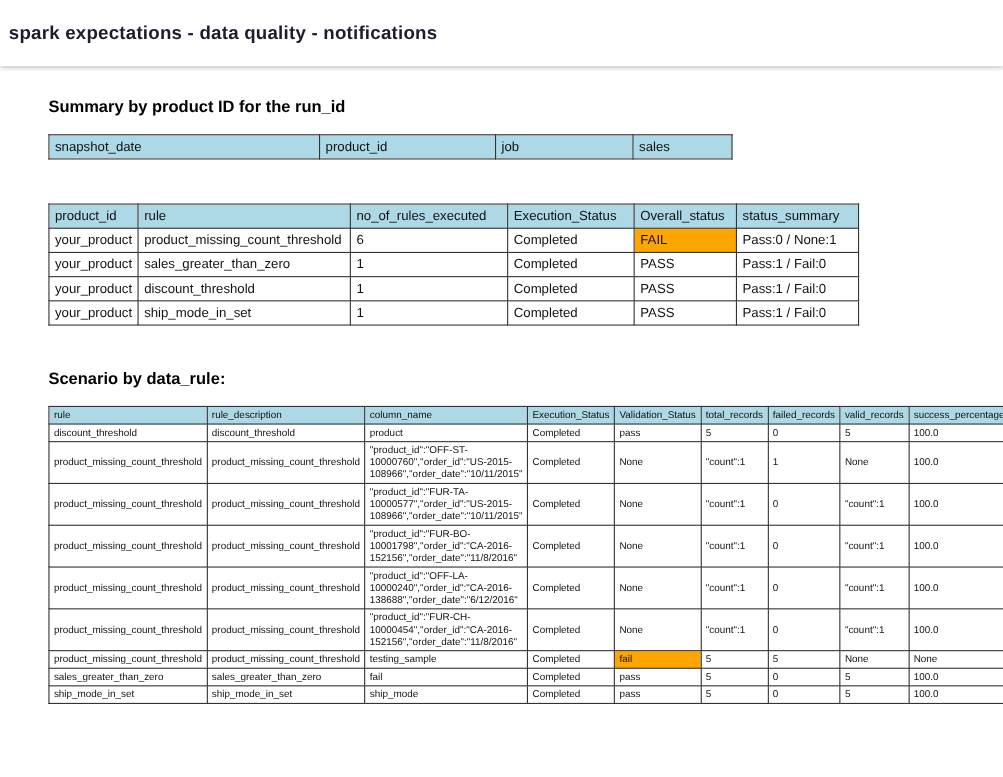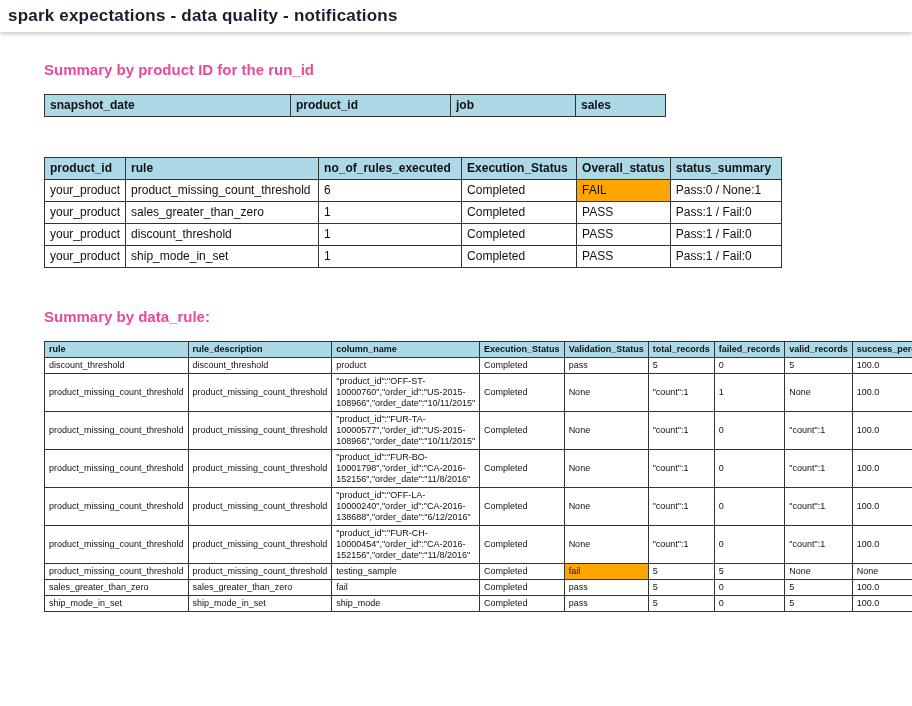--- a/index.html
+++ b/index.html
@@ -4,58 +4,58 @@
 <style>
   * { box-sizing: border-box; margin: 0; padding: 0; }
   html, body {
     width: 912px; height: 706px;
     background: #ffffff;
     font-family: "Liberation Sans", sans-serif;
     color: #111;
     overflow: hidden;
   }
   .app-header {
-    height: 32px;
+    height: 60px;
     display: flex;
     align-items: center;
     padding: 0 8px;
     background: #ffffff;
     box-shadow: 0 2px 4px rgba(0,0,0,0.22);
     position: relative;
     z-index: 2;
   }
   .app-header h1 {
     font-size: 17px;
     font-weight: bold;
     color: #1c1c2e;
     letter-spacing: 0.2px;
   }
   .content { padding: 29px 0 0 44px; }
   .section { margin-bottom: 40px; }
   .section h2 {
     font-size: 15px;
     font-weight: bold;
-    color: #ec4899;
+    color: #000000;
     margin-bottom: 16px;
   }
   table {
     border-collapse: collapse;
     table-layout: fixed;
     background: #fff;
   }
   th, td {
     border: 1px solid #333;
     text-align: left;
     vertical-align: middle;
     overflow: hidden;
     word-wrap: break-word;
   }
   th {
     background: var(--header-bg, #ADD8E6);
-    font-weight: bold;
+    font-weight: normal;
   }
   td.highlight { background: var(--fail-bg, #FFA500); }
   .t1, .t2 { font-size: 12px; }
   .t1 th, .t1 td, .t2 th, .t2 td {
     padding: 3px 5px;
     line-height: 15px;
     height: 22px;
   }
   .t3 { font-size: 9px; }
   .t3 th, .t3 td {
@@ -146,21 +146,21 @@
             <td>1</td>
             <td>Completed</td>
             <td>PASS</td>
             <td>Pass:1 / Fail:0</td>
           </tr>
         </tbody>
     </table>
   </section>
 
   <section class="section">
-    <h2>Summary by data_rule:</h2>
+    <h2>Scenario by data_rule:</h2>
     <table class="t3">
       <colgroup>
         <col style="width:138px">
           <col style="width:136px">
           <col style="width:140px">
           <col style="width:80px">
           <col style="width:80px">
           <col style="width:54px">
           <col style="width:71px">
           <col style="width:63px">

